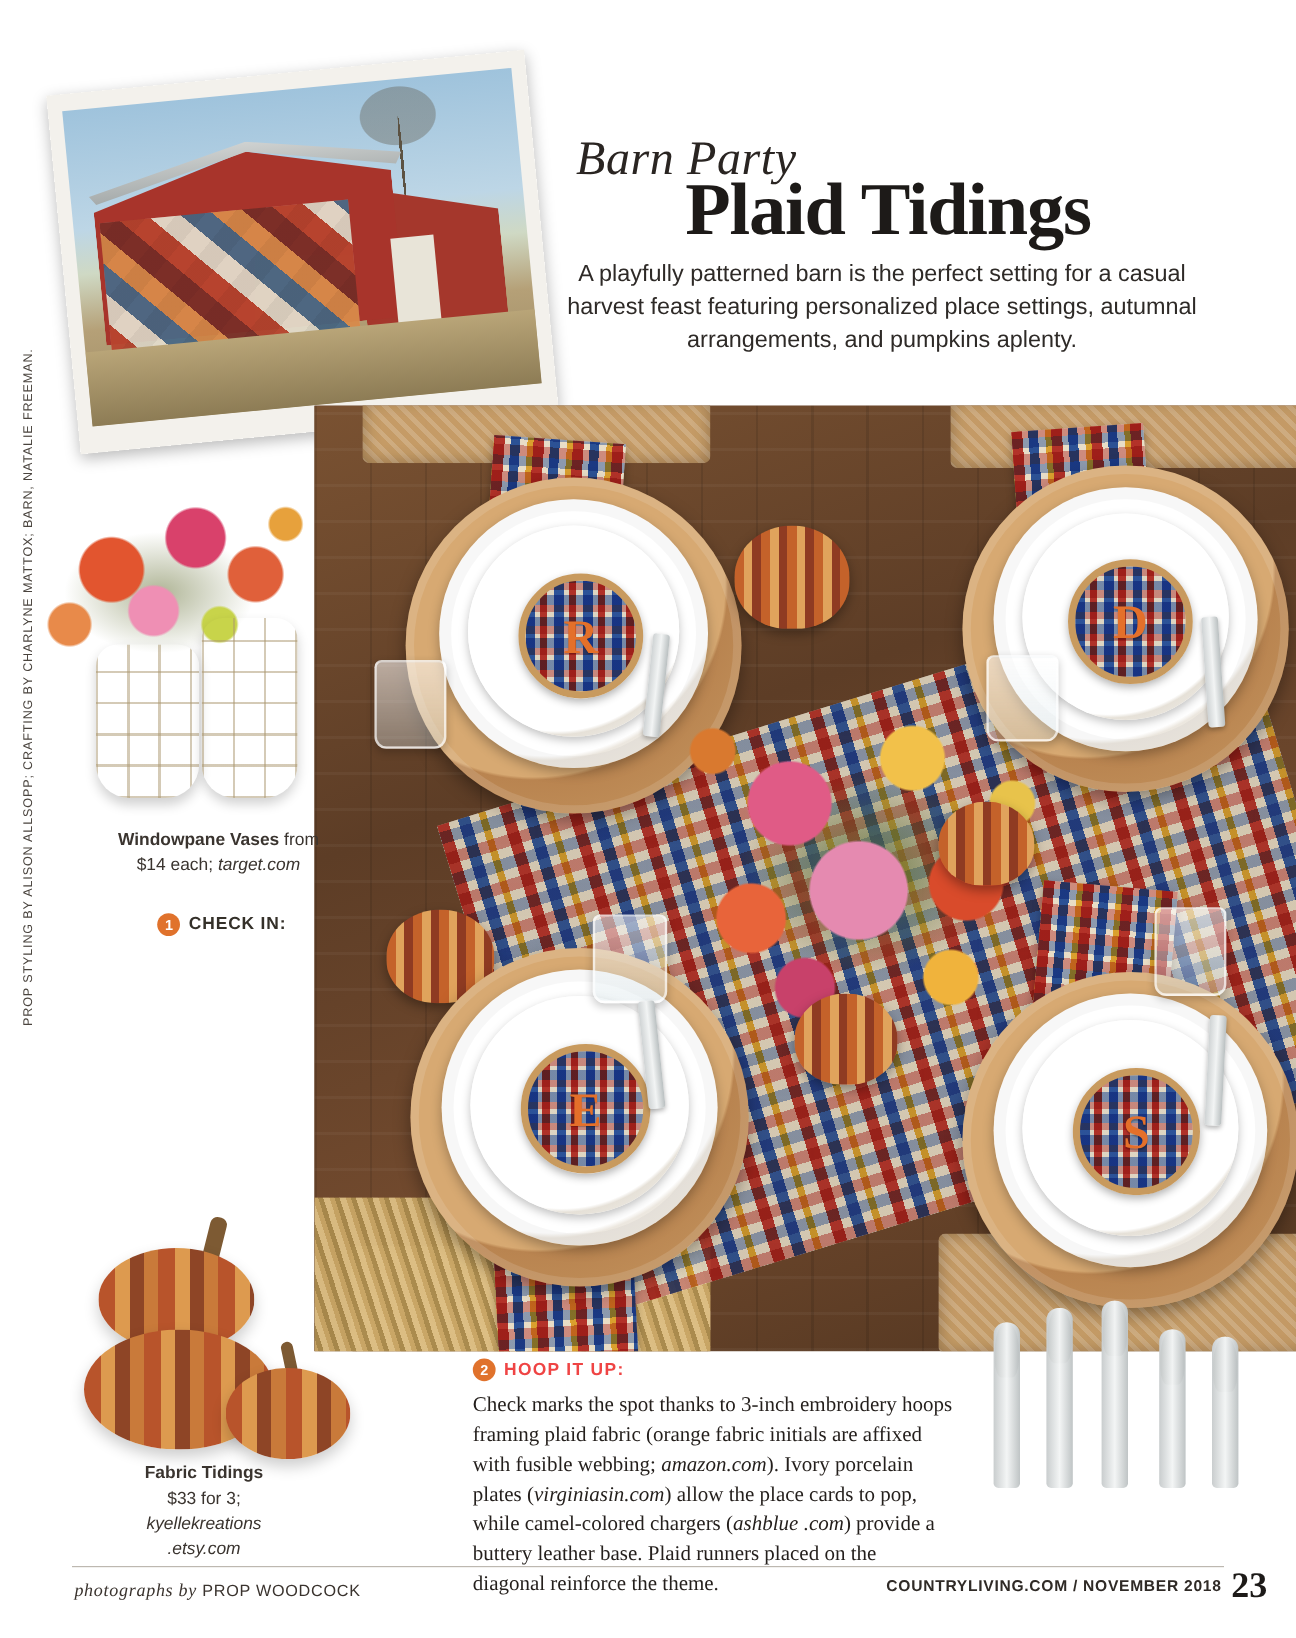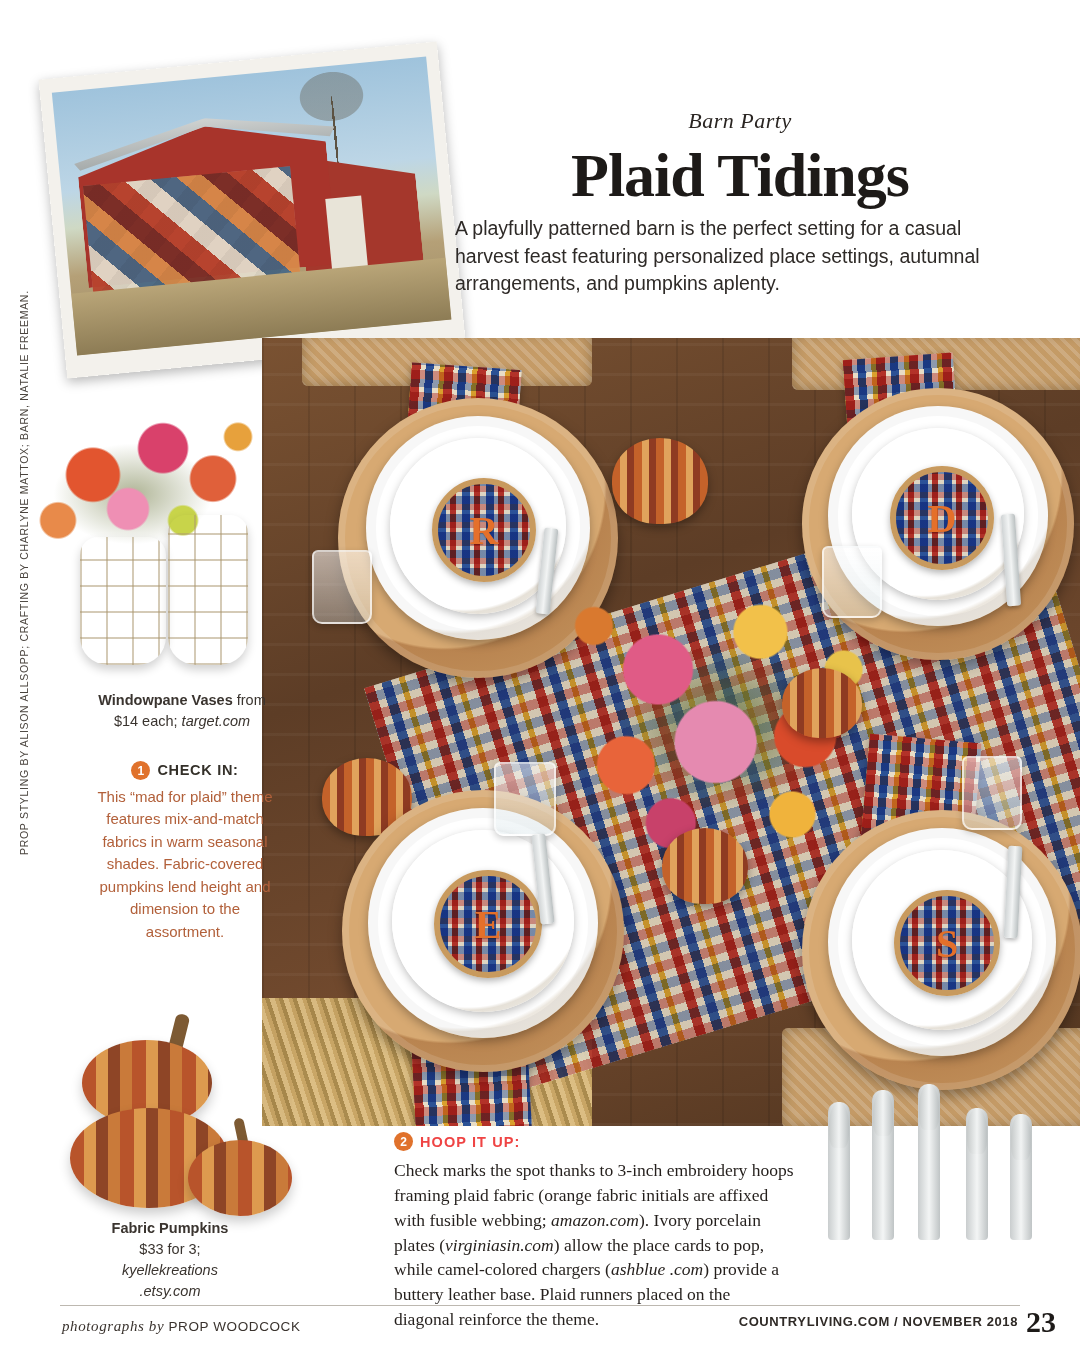--- a/index.html
+++ b/index.html
@@ -9,38 +9,39 @@
     font-family:"Liberation Sans", sans-serif;
     position:relative;
     overflow:hidden;
     color:#231f20;
   }
   .page{position:absolute;inset:0;}
 
   
   .kicker{
     position:absolute;left:480px;top:108px;width:520px;
-    text-align:center;
+    text-align:left;
     font-family:"Liberation Serif", serif;
     font-style:italic;
-    font-size:22px;
+    font-size:40px;
     color:#2a2522;
     letter-spacing:.5px;
   }
   .headline{
     position:absolute;left:420px;top:140px;width:640px;
     text-align:center;
     font-family:"Liberation Serif", serif;
     font-weight:bold;
     font-size:62px;
     letter-spacing:-1px;
     color:#1d1a18;
   }
   .dek{
     position:absolute;left:455px;top:215px;width:560px;
+    text-align:center;
     font-size:19.5px;
     line-height:1.42;
     color:#2e2a27;
   }
 
   
   .barn-wrap{
     position:absolute;left:52px;top:60px;width:400px;height:300px;
     transform:rotate(-5.5deg);
     box-shadow:0 4px 12px rgba(0,0,0,.28);
@@ -402,33 +403,32 @@
 
   <div class="cap cap-vases">
     <b>Windowpane Vases</b><span> from $14 each; </span><i>target.com</i>
   </div>
 
   <div class="tipblock">
     <div class="tip-head">
       <span class="numdot">1</span>
       <span class="tip-title">CHECK IN:</span>
     </div>
-    <div class="tip-body">This “mad for plaid” theme features mix-and-match fabrics in warm seasonal shades. Fabric-covered pumpkins lend height and dimension to the assortment.</div>
   </div>
 
   <div class="pumpkin-art">
     <div class="stem"></div>
     <div class="fp fp1"></div>
     <div class="fp fp2"></div>
     <div class="stem2"></div>
     <div class="fp fp3"></div>
   </div>
 
   <div class="cap cap-pumpkins">
-    <b>Fabric Pumpkins</b><br>
+    <b>Fabric Tidings</b><br>
     <span>$33 for 3;</span><br>
     <i>kyellekreations</i><br>
     <i>.etsy.com</i>
   </div>
 
   <div class="flatware">
     <div class="util u1"></div>
     <div class="util u2"></div>
     <div class="util u3"></div>
     <div class="util u4"></div>

